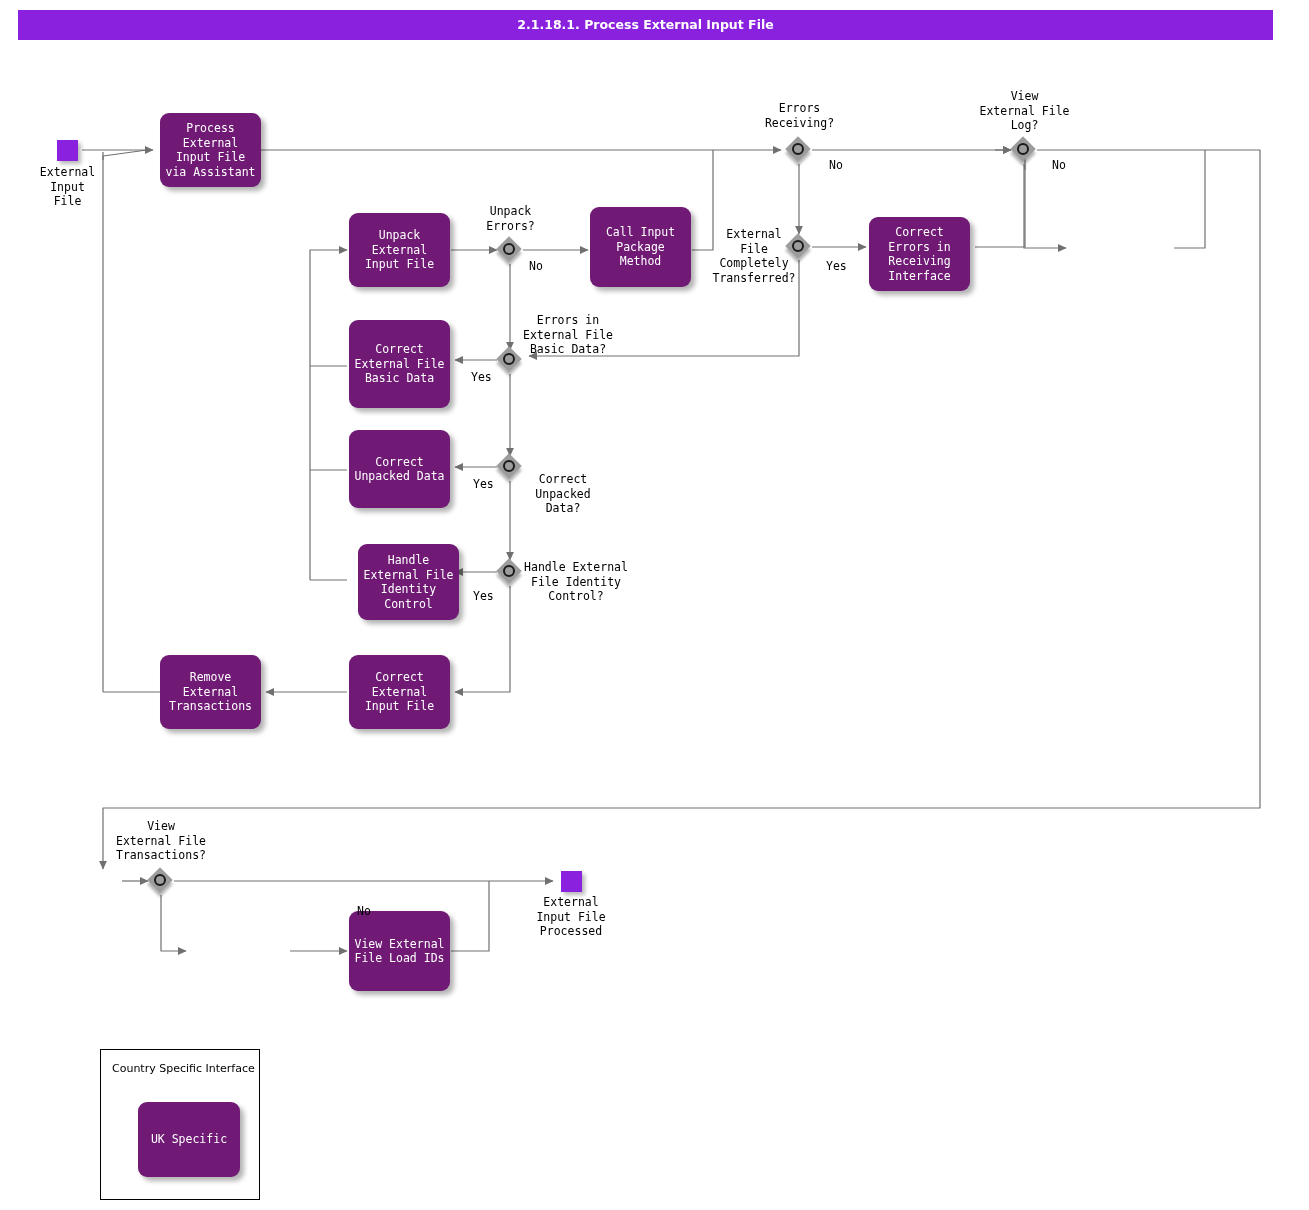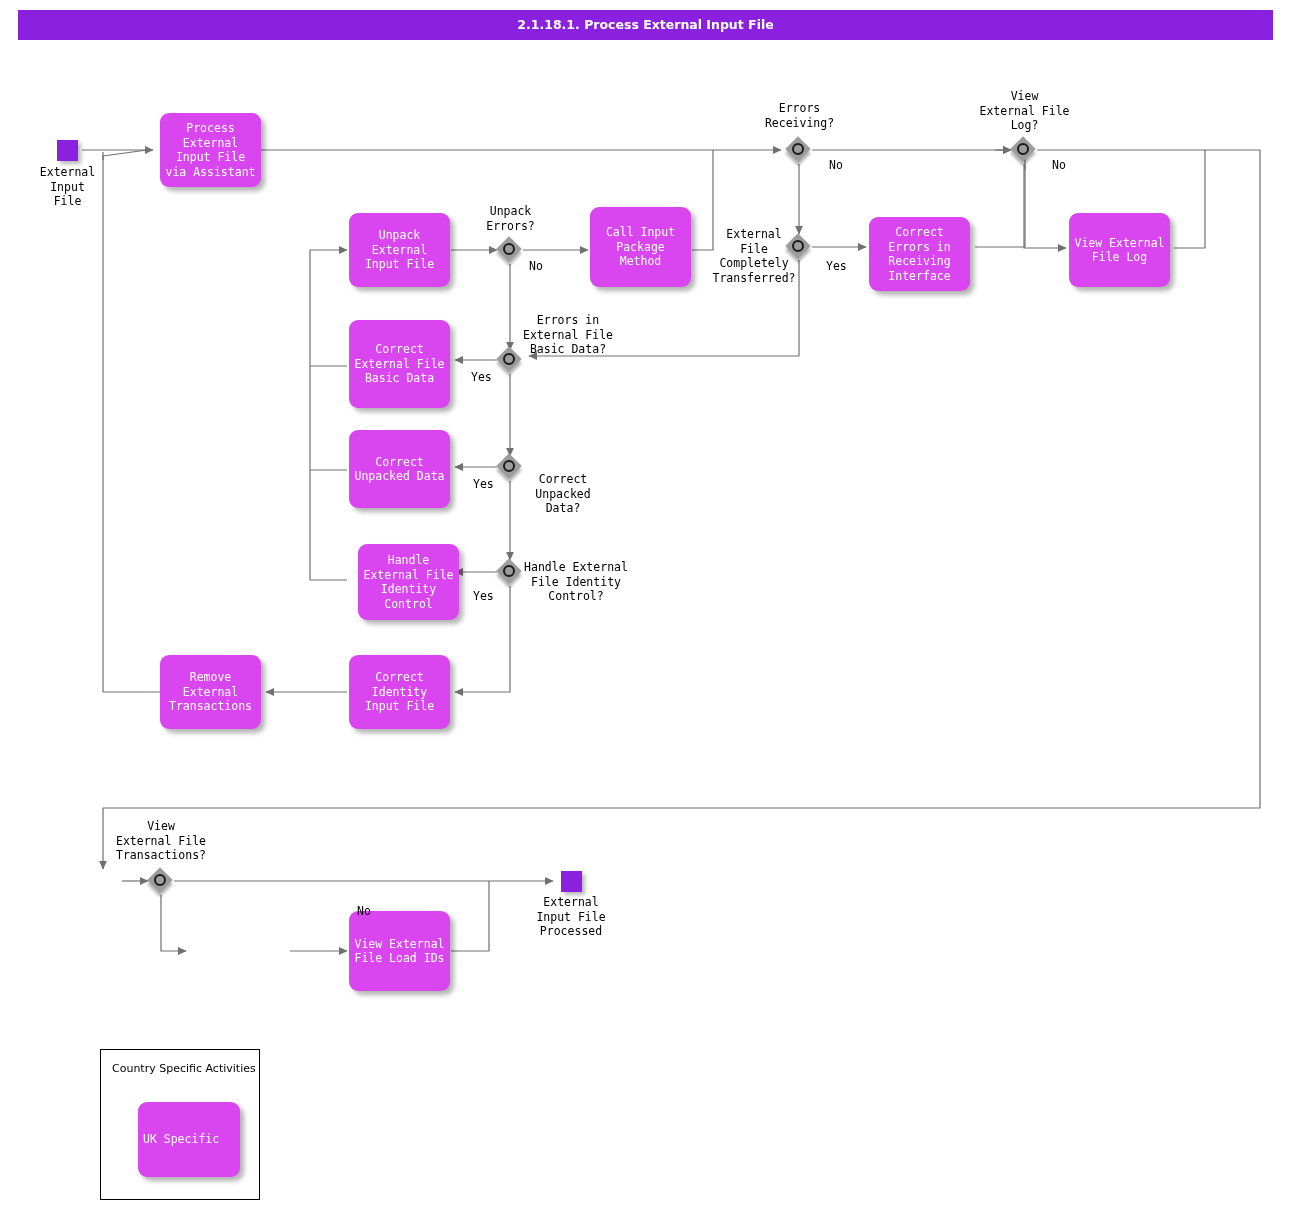--- a/index.html
+++ b/index.html
@@ -42,27 +42,27 @@
   #wires {
     position: absolute;
     left: 0; top: 0;
     width: 1309px;
     height: 1210px;
     pointer-events: none;
   }
   
   .act {
     position: absolute;
-    background: #d946ef;
+    background: #701a75;
     border-radius: 9px;
     box-shadow: 4px 4px 5px rgba(0,0,0,0.30);
     color: #ffffff;
     display: flex;
     align-items: center;
-    justify-content: flex-start;
+    justify-content: center;
     text-align: center;
     font-family: "DejaVu Sans Mono", "Liberation Mono", monospace;
     font-size: 11.5px;
     line-height: 14.5px;
     box-sizing: border-box;
     padding: 2px 5px;
   }
   
   .terminal {
     position: absolute;
@@ -255,24 +255,20 @@
     <span>Call Input
 Package Method</span>
   </div>
 
   <div class="act" style="left:869px; top:217px; width:101px; height:74px;">
     <span>Correct Errors in
 Receiving
 Interface</span>
   </div>
 
-  <div class="act" style="left:1069px; top:213px; width:101px; height:74px;">
-    <span>View External
-File Log</span>
-  </div>
 
   <div class="act" style="left:349px; top:320px; width:101px; height:88px;">
     <span>Correct External
 File Basic Data</span>
   </div>
 
   <div class="act" style="left:349px; top:430px; width:101px; height:78px;">
     <span>Correct
 Unpacked Data</span>
   </div>
@@ -283,21 +279,21 @@
 Control</span>
   </div>
 
   <div class="act" style="left:160px; top:655px; width:101px; height:74px;">
     <span>Remove
 External
 Transactions</span>
   </div>
 
   <div class="act" style="left:349px; top:655px; width:101px; height:74px;">
-    <span>Correct Identity
+    <span>Correct External
 Input File</span>
   </div>
 
 
   <div class="act" style="left:349px; top:911px; width:101px; height:80px;">
     <span>View External
 File Load IDs</span>
   </div>
 
   <div class="decision" style="left:497px; top:237px;">
@@ -365,19 +361,19 @@
   <div class="decision" style="left:148px; top:868px;">
     <div class="dia"></div>
     <div class="ring"></div>
   </div>
   <div class="lbl center" style="left:105px; top:819px; width:112px;">View
 External File
 Transactions?</div>
   <div class="lbl left" style="left:357px; top:880px;">No</div>
 
   <div id="legend">
-    <div class="legend-title">Country Specific Activities</div>
+    <div class="legend-title">Country Specific Interface</div>
     <div class="act">
       <span>UK Specific</span>
     </div>
   </div>
 
 </div>
 
 </body></html>

